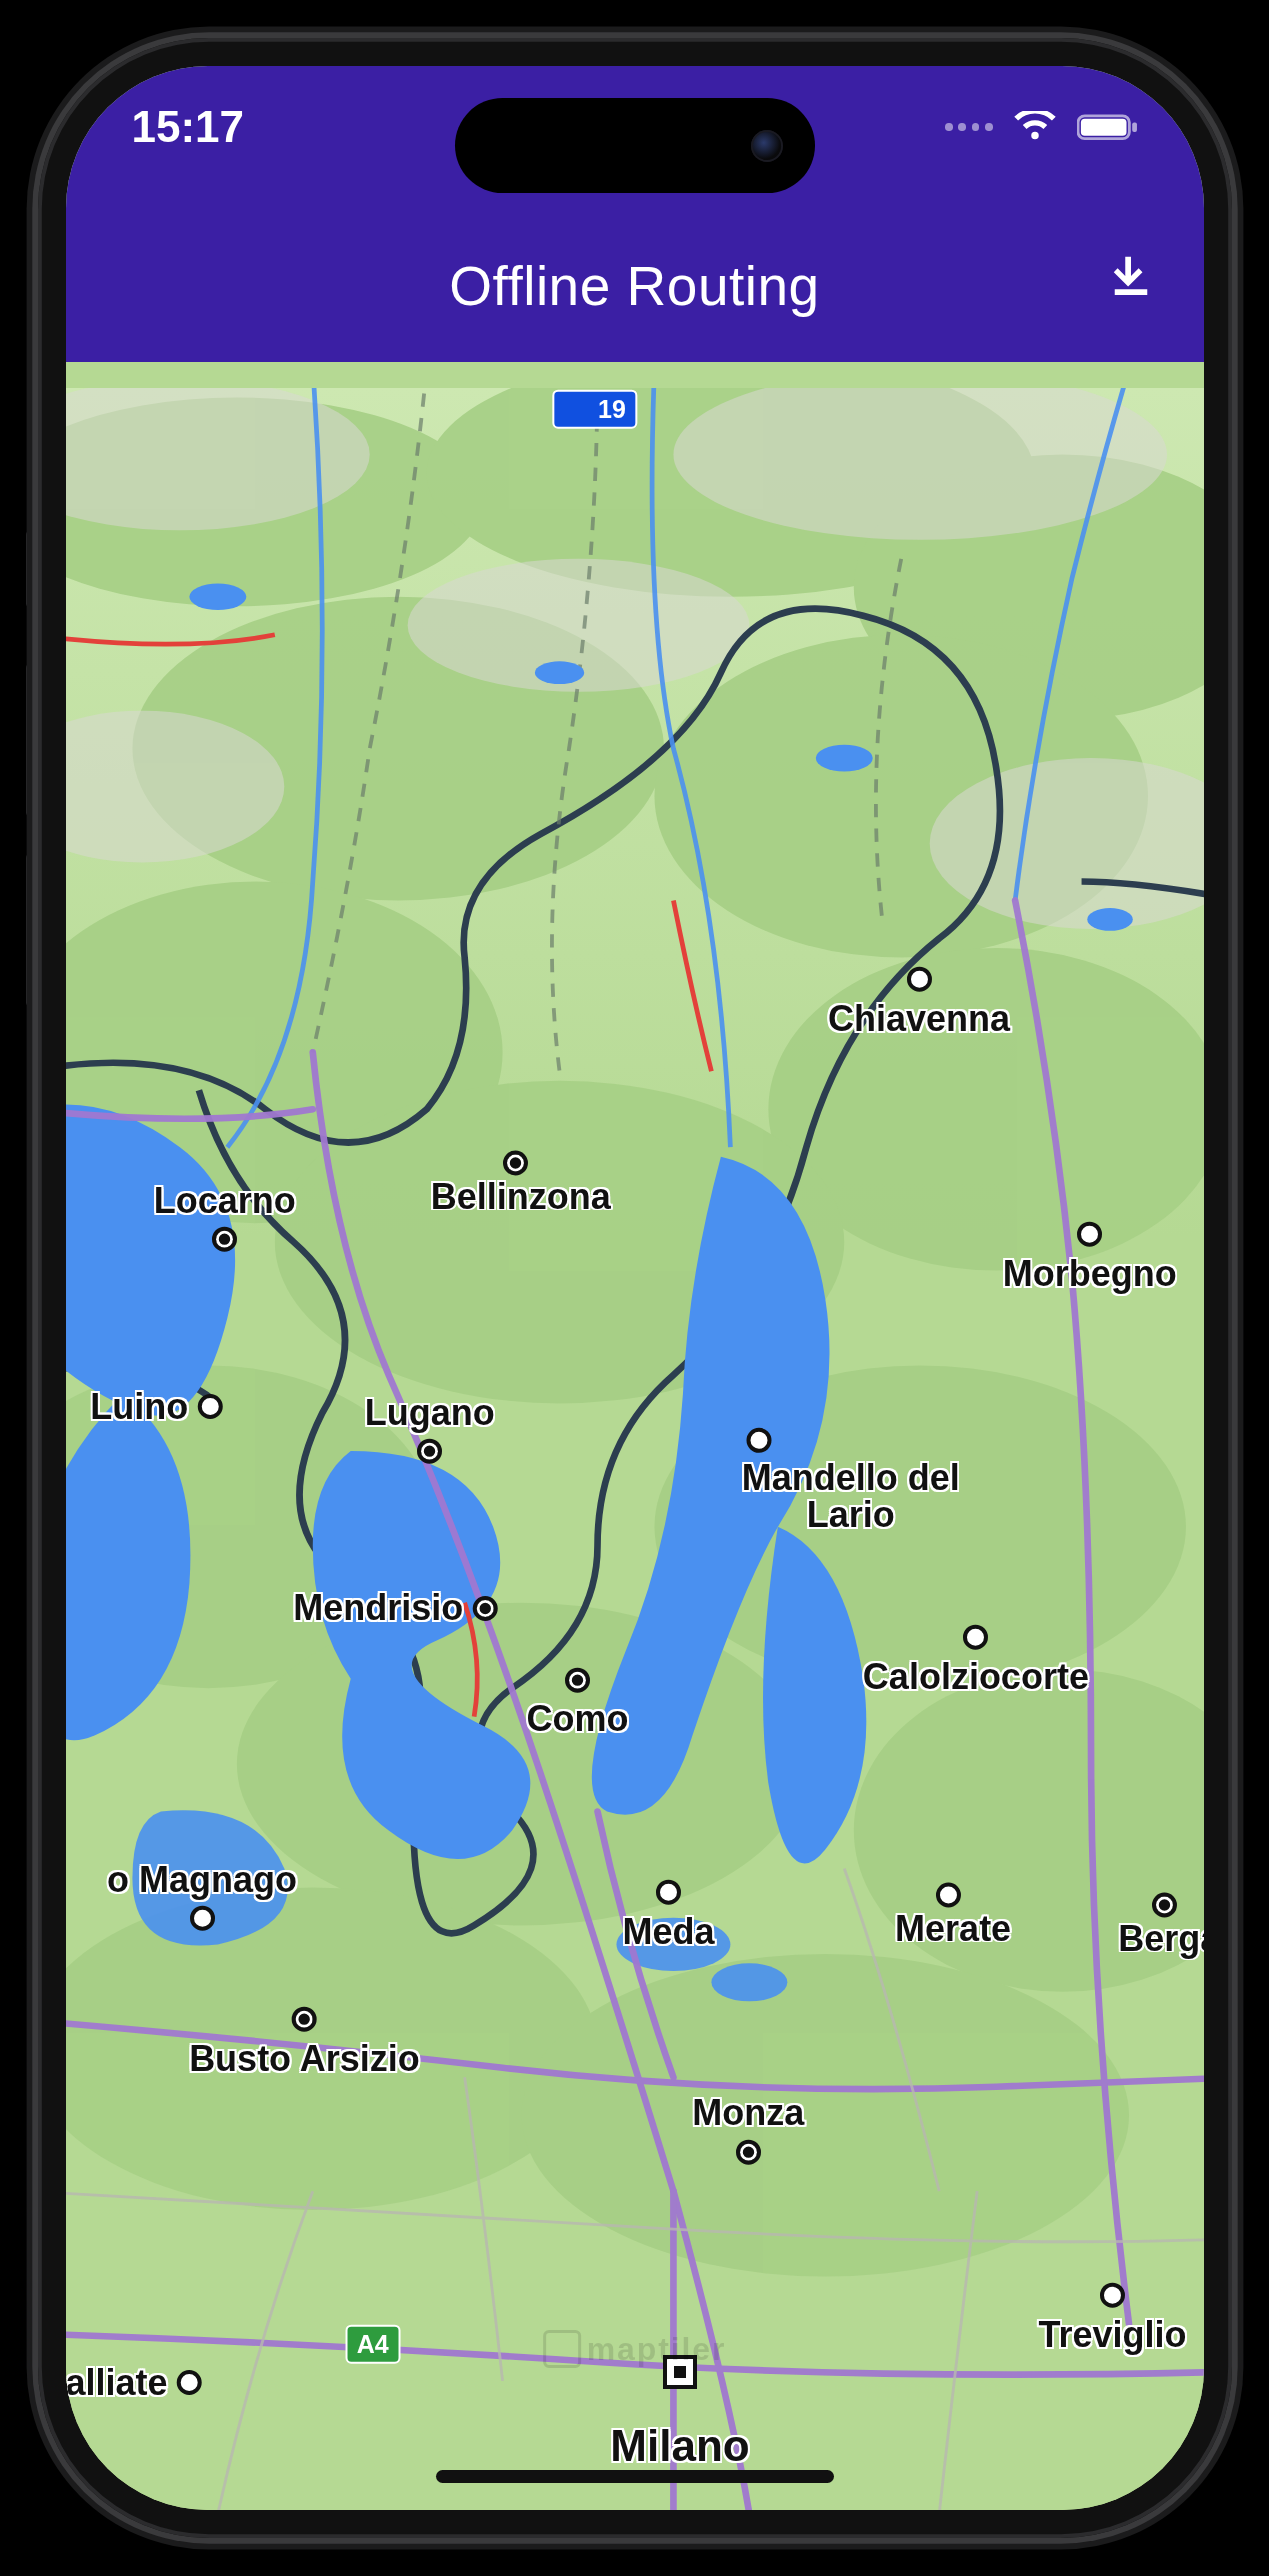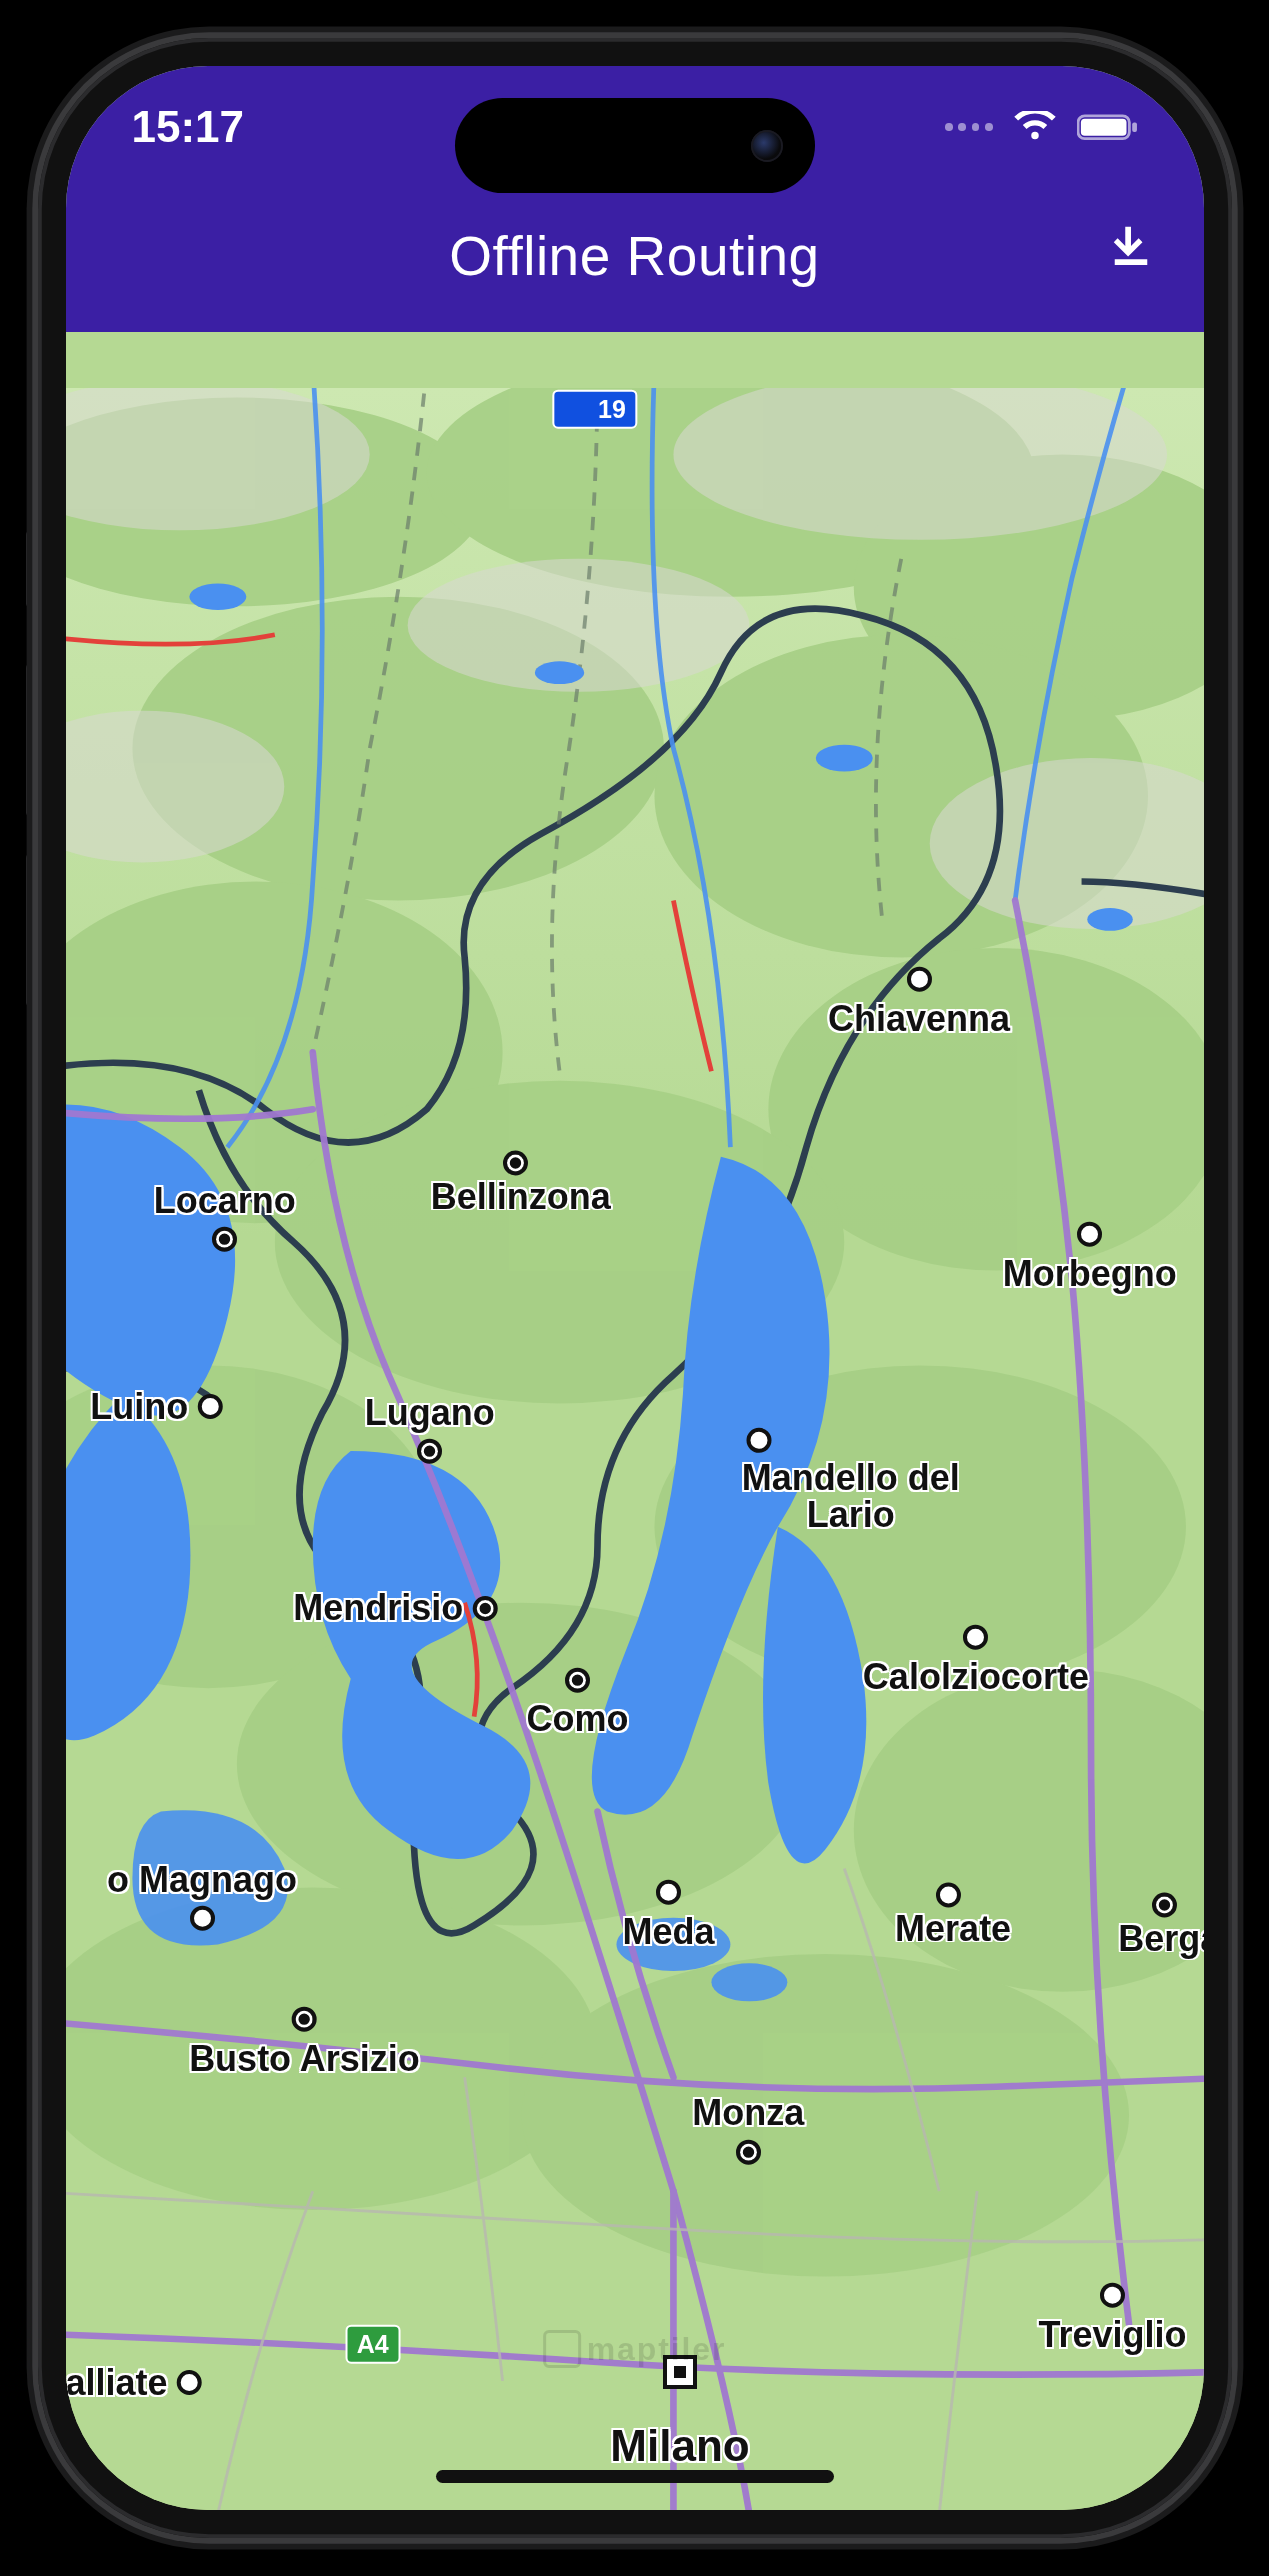--- a/index.html
+++ b/index.html
@@ -56,21 +56,21 @@
   .side-btn { position: absolute; background:#2f2f31; border-radius:3.8px; }
   .sb-left-1 { left:26.6px; top:531px; width:11.4px; height:76px; }
   .sb-left-2 { left:26.6px; top:664px; width:11.4px; height:152px; }
   .sb-left-3 { left:26.6px; top:854px; width:11.4px; height:152px; }
   .sb-right  { right:26.6px; top:721px; width:11.4px; height:247px; }
 
   
   .topbar {
     position: absolute;
     top: 0; left: 0; right: 0;
-    height: 266px;
+    height: 296px;
     background: var(--purple);
     color: #fff;
   }
   .status {
     display: flex;
     justify-content: space-between;
     align-items: center;
     padding: 36px 66px 0 66px;
     font-size: 44px;
     font-weight: 600;

